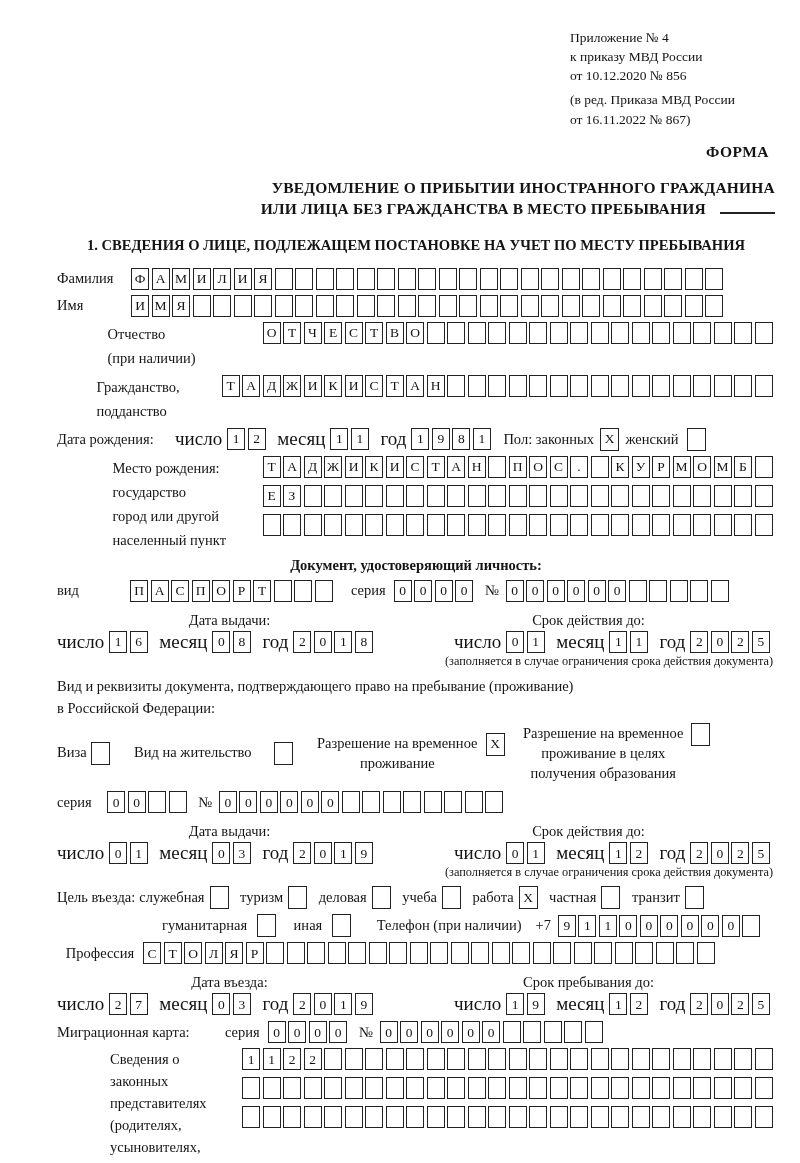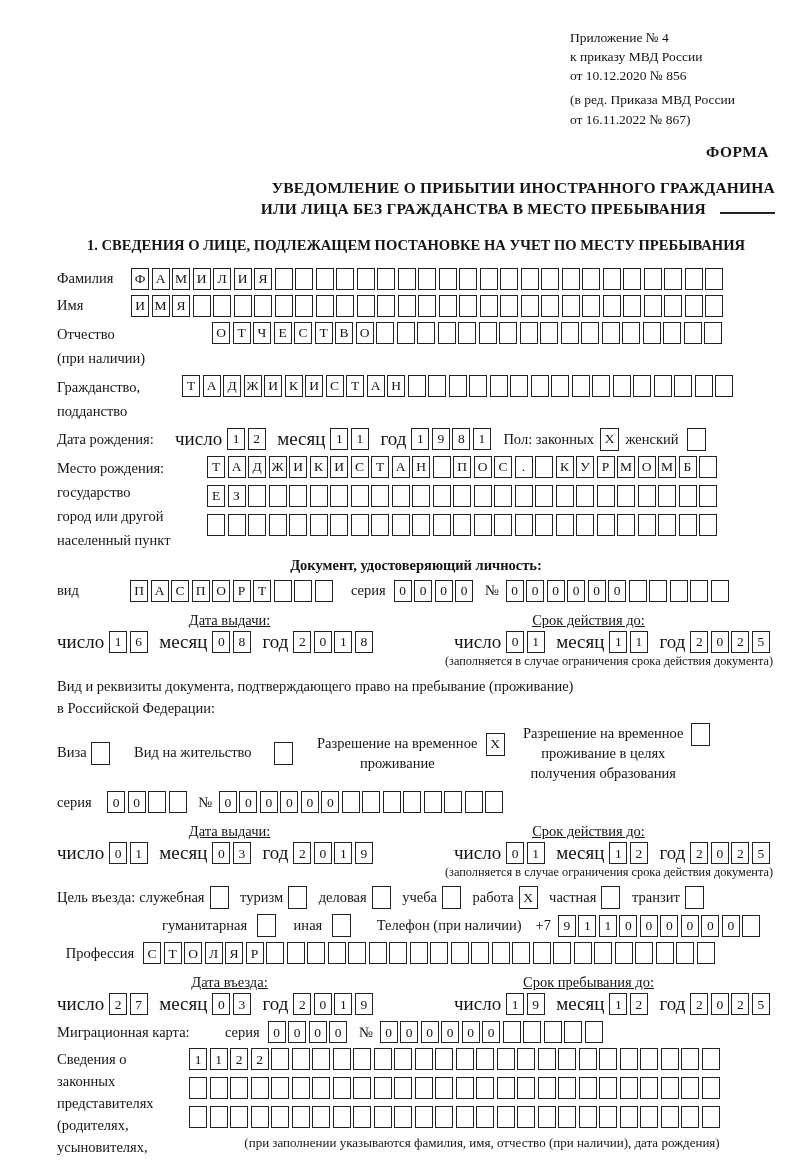--- a/index.html
+++ b/index.html
@@ -34,29 +34,29 @@
   .cell {
     display: inline-flex; align-items: center; justify-content: center;
     width: 16px; height: 20px;
     border: 1.5px solid #222;
     margin-right: 2.5px;
     font-size: 13.5px; line-height: 1;
     background: #fff;
   }
   .checkbox .cell { width: 17px; height: 21px; }
 
-  .block { display: flex; align-items: flex-start; margin-bottom: 5px; }
+  .block { display: flex; align-items: flex-start; margin-bottom: 5px; justify-content: flex-end; }
   .block-labels { flex-shrink: 0; font-size: 14.5px; line-height: 24px; }
   .block-labels.w150 { width: 150px; }
   .block-labels.rep { width: 132px; line-height: 22px; }
   .block-cells .cells { display: flex; margin-bottom: 7px; }
 
   .doc-heading { text-align: center; font-weight: bold; font-size: 14.5px; margin: 4px 0 6px 0; }
 
-  .date-section { display: flex; margin-top: 10px; text-decoration: underline; }
+  .date-section { display: flex; margin-top: 10px; }
   .date-col { }
   .date-col.left { width: 345px; }
   .date-col.right { width: 373px; }
   .date-header { text-align: center; font-size: 14.5px; margin-bottom: 2px; }
   .dategroup { display: inline-flex; align-items: center; }
   .dg-label { font-size: 19px; margin: 0 5px 0 9px; }
   .dg-label:first-child { margin-left: 0; }
   .validity-note { text-align: right; font-size: 12.3px; margin: 1px 2px 6px 0; }
 
   .intro { font-size: 14.5px; line-height: 1.55; margin-bottom: 3px; }
@@ -843,17 +843,16 @@
           <span class="cell"></span>
           <span class="cell"></span>
           <span class="cell"></span>
           <span class="cell"></span>
           <span class="cell"></span>
           <span class="cell"></span>
           <span class="cell"></span>
           <span class="cell"></span>
           <span class="cell"></span>
         </div>
-      <div class="rep-note">(при заполнении указываются фамилия, имя, отчество (при наличии), дата рождения)</div>
     </div>
   </div>
 
 </div>
 
 </body></html>

